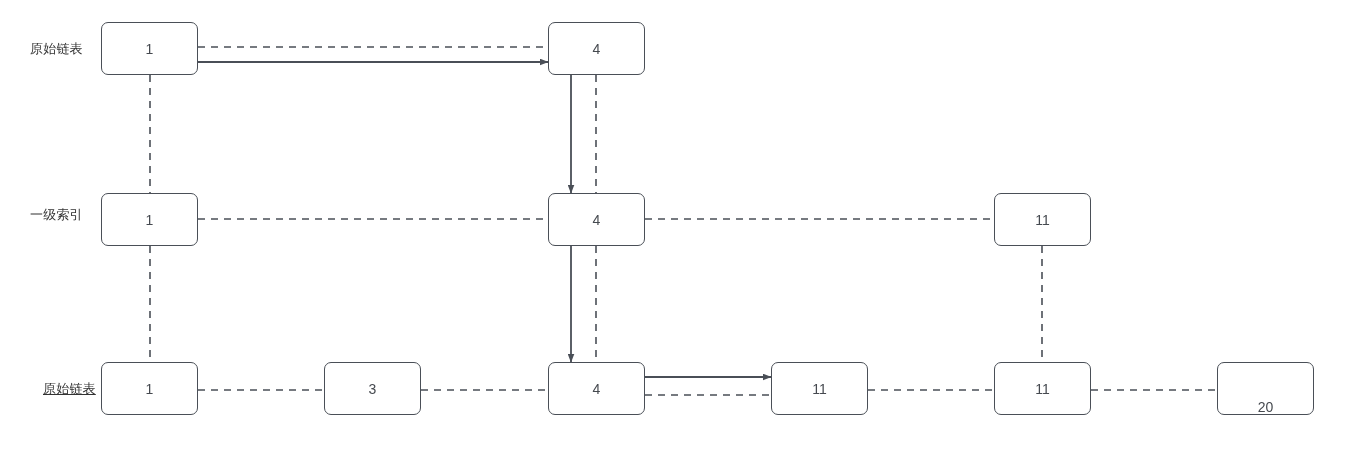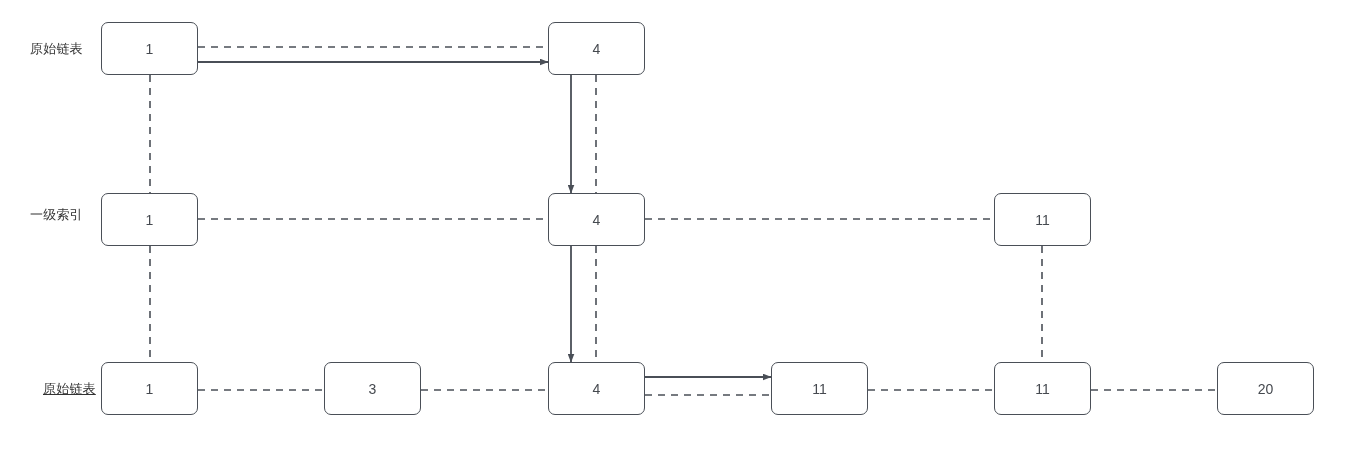--- a/index.html
+++ b/index.html
@@ -114,18 +114,18 @@
       </div>
       <div class="node-box" style="left: 548px; top: 362px; width: 97px; height: 53px; border-color: rgb(74, 79, 87); color: rgb(69, 73, 79);">
         <span class="node-label">4</span>
       </div>
       <div class="node-box" style="left: 771px; top: 362px; width: 97px; height: 53px; border-color: rgb(74, 79, 87); color: rgb(69, 73, 79);">
         <span class="node-label">11</span>
       </div>
       <div class="node-box" style="left: 994px; top: 362px; width: 97px; height: 53px; border-color: rgb(74, 79, 87); color: rgb(69, 73, 79);">
         <span class="node-label">11</span>
       </div>
-      <div class="node-box" style="left: 1217px; top: 362px; width: 97px; height: 53px; border-color: rgb(74, 79, 87); color: rgb(69, 73, 79);">
+      <div class="node-box" style="left: 1217px; top: 362px; width: 97px; height: 53px; border-color: rgb(74, 79, 87); color: rgb(69, 73, 79); align-items: flex-end;">
         <span class="node-label">20</span>
       </div>
     </div>
 
 </div>
 
 </body></html>

